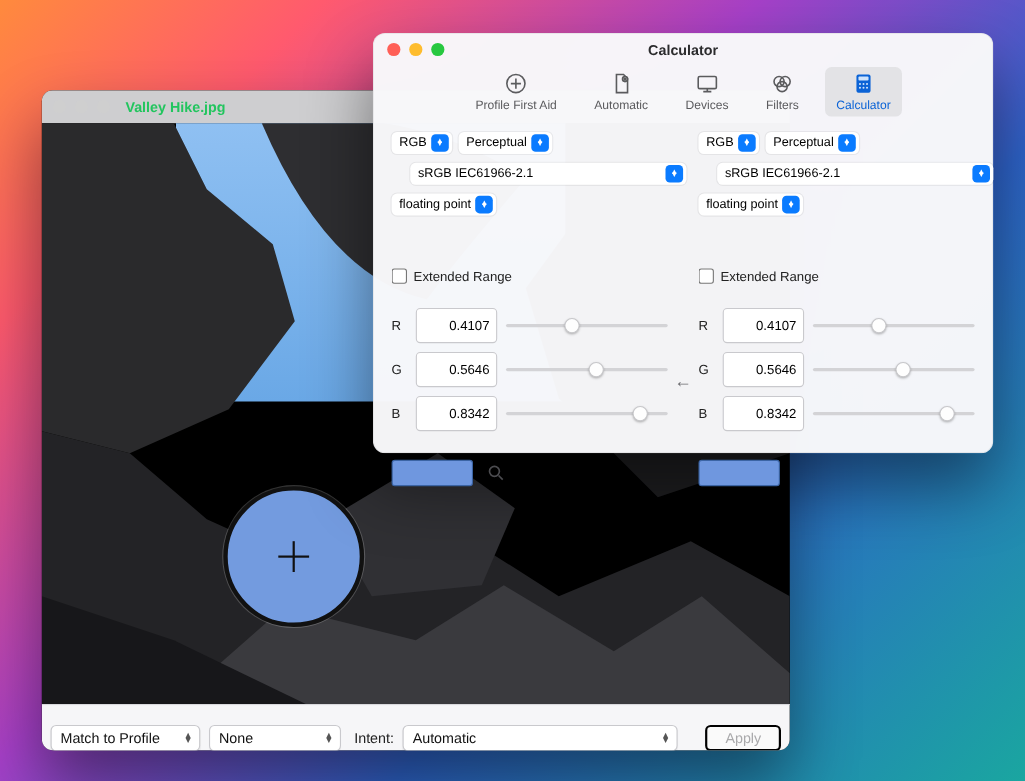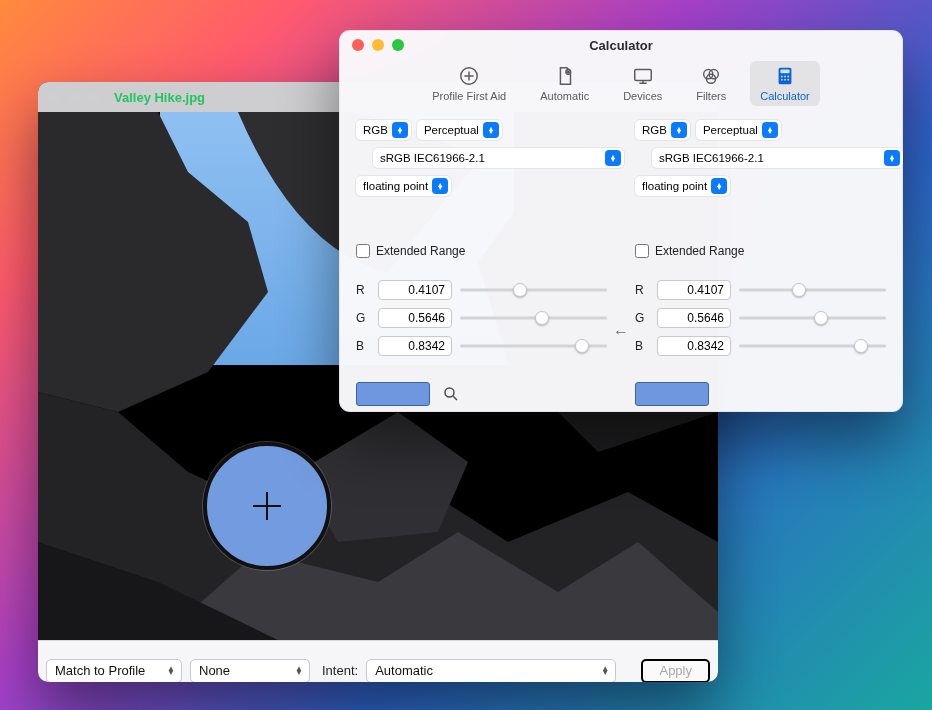--- a/index.html
+++ b/index.html
@@ -71,21 +71,21 @@
   .pill .cap{
     width:16px;height:16px;margin-left:4px;border-radius:4px;background:#0a7bff;
     display:flex;flex-direction:column;align-items:center;justify-content:center;line-height:3px;color:#fff;font-size:7px;
   }
   .wide{width:100%;justify-content:space-between;margin-left:17px;}
   .chk{display:flex;align-items:center;gap:6px;font-size:12px;color:#222;margin-top:40px;}
   .chk input{width:14px;height:14px;accent-color:#0a7bff;}
 
   .chan{display:grid;grid-template-columns:14px 74px 1fr;align-items:center;gap:8px;font-size:12px;}
   .chan .lab{color:#222;}
-  .numbox{height:20px;border:1px solid #c9c9cd;border-radius:4px;background:#fff;
+  .numbox{height:32px;border:1px solid #c9c9cd;border-radius:4px;background:#fff;
     display:flex;align-items:center;justify-content:flex-end;padding:0 6px;font-size:12px;}
   .slider{position:relative;height:16px;}
   .slider .track{position:absolute;left:0;right:0;top:50%;height:3px;border-radius:3px;background:#d3d3d6;transform:translateY(-50%);}
   .slider .knob{position:absolute;top:50%;width:14px;height:14px;border-radius:50%;background:#fefefe;
     border:1px solid #c7c7ca;box-shadow:0 1px 2px rgba(0,0,0,.25);transform:translate(-50%,-50%);}
 
   .mid-col{display:flex;align-items:center;justify-content:center;}
   .dir-arrow{font-size:16px;color:#6e6e72;user-select:none;margin-top:134px;}
 
   .swatch-row{display:flex;align-items:center;gap:12px;margin-top:18px;}

